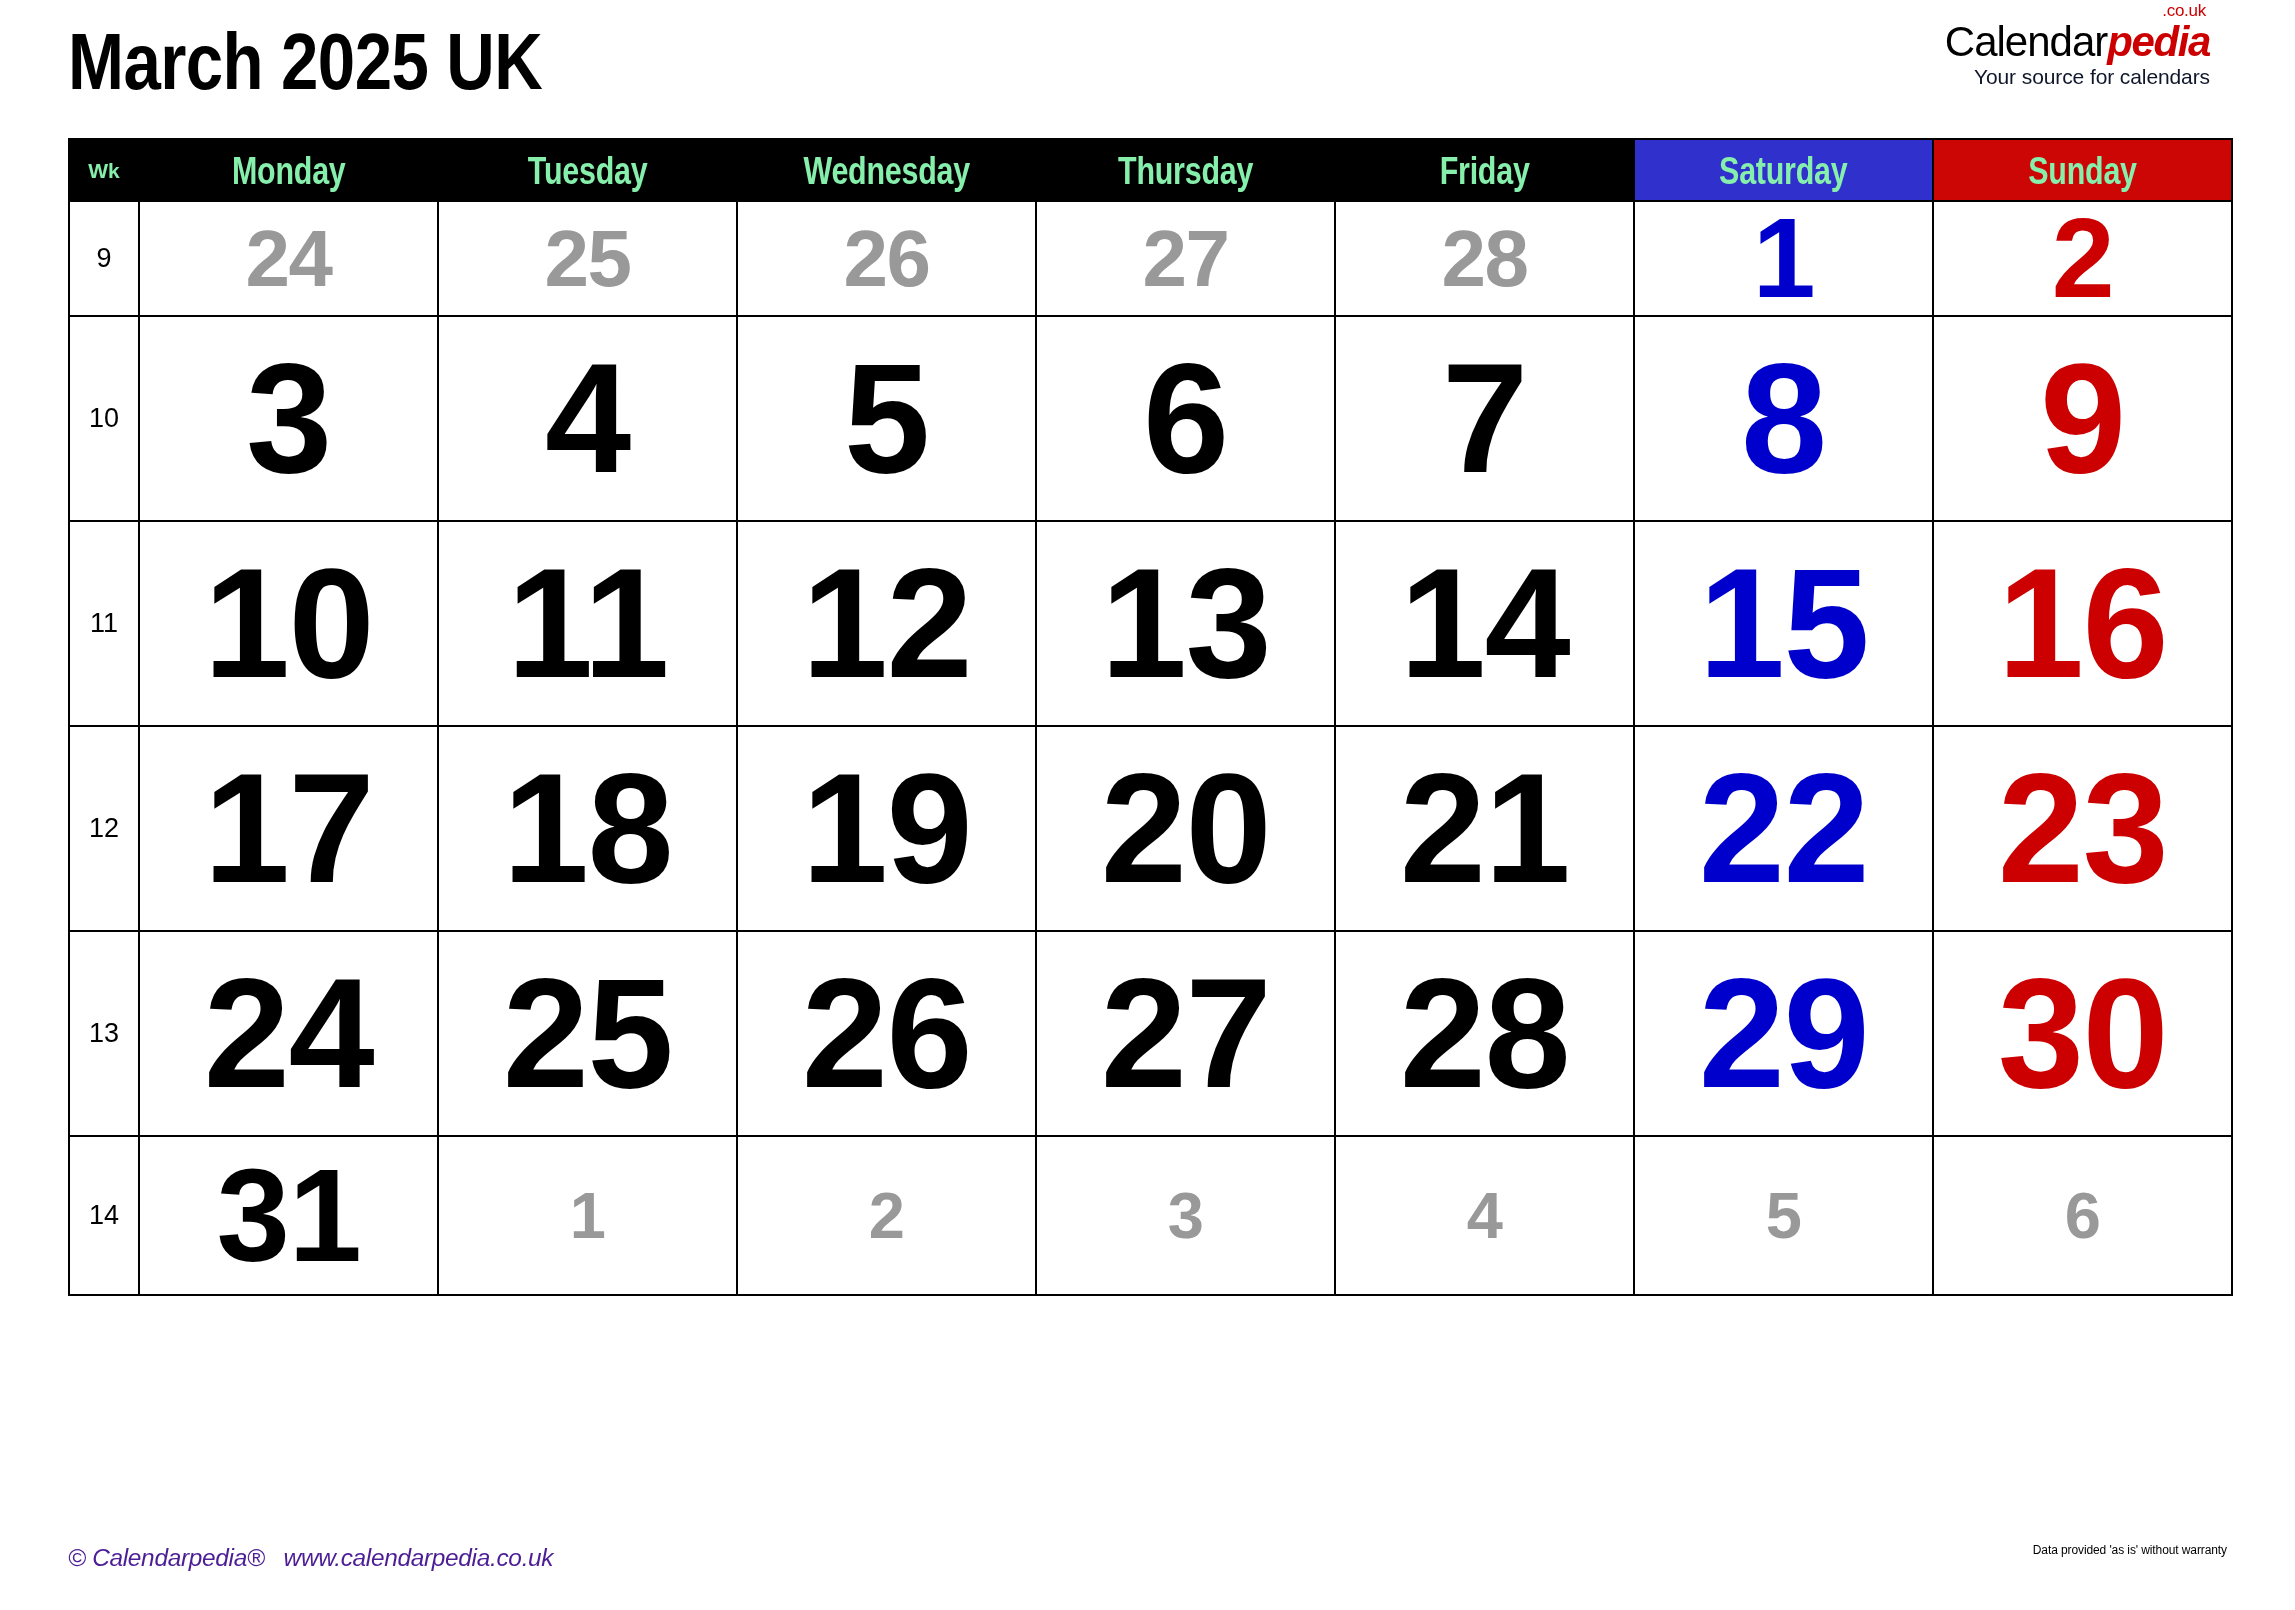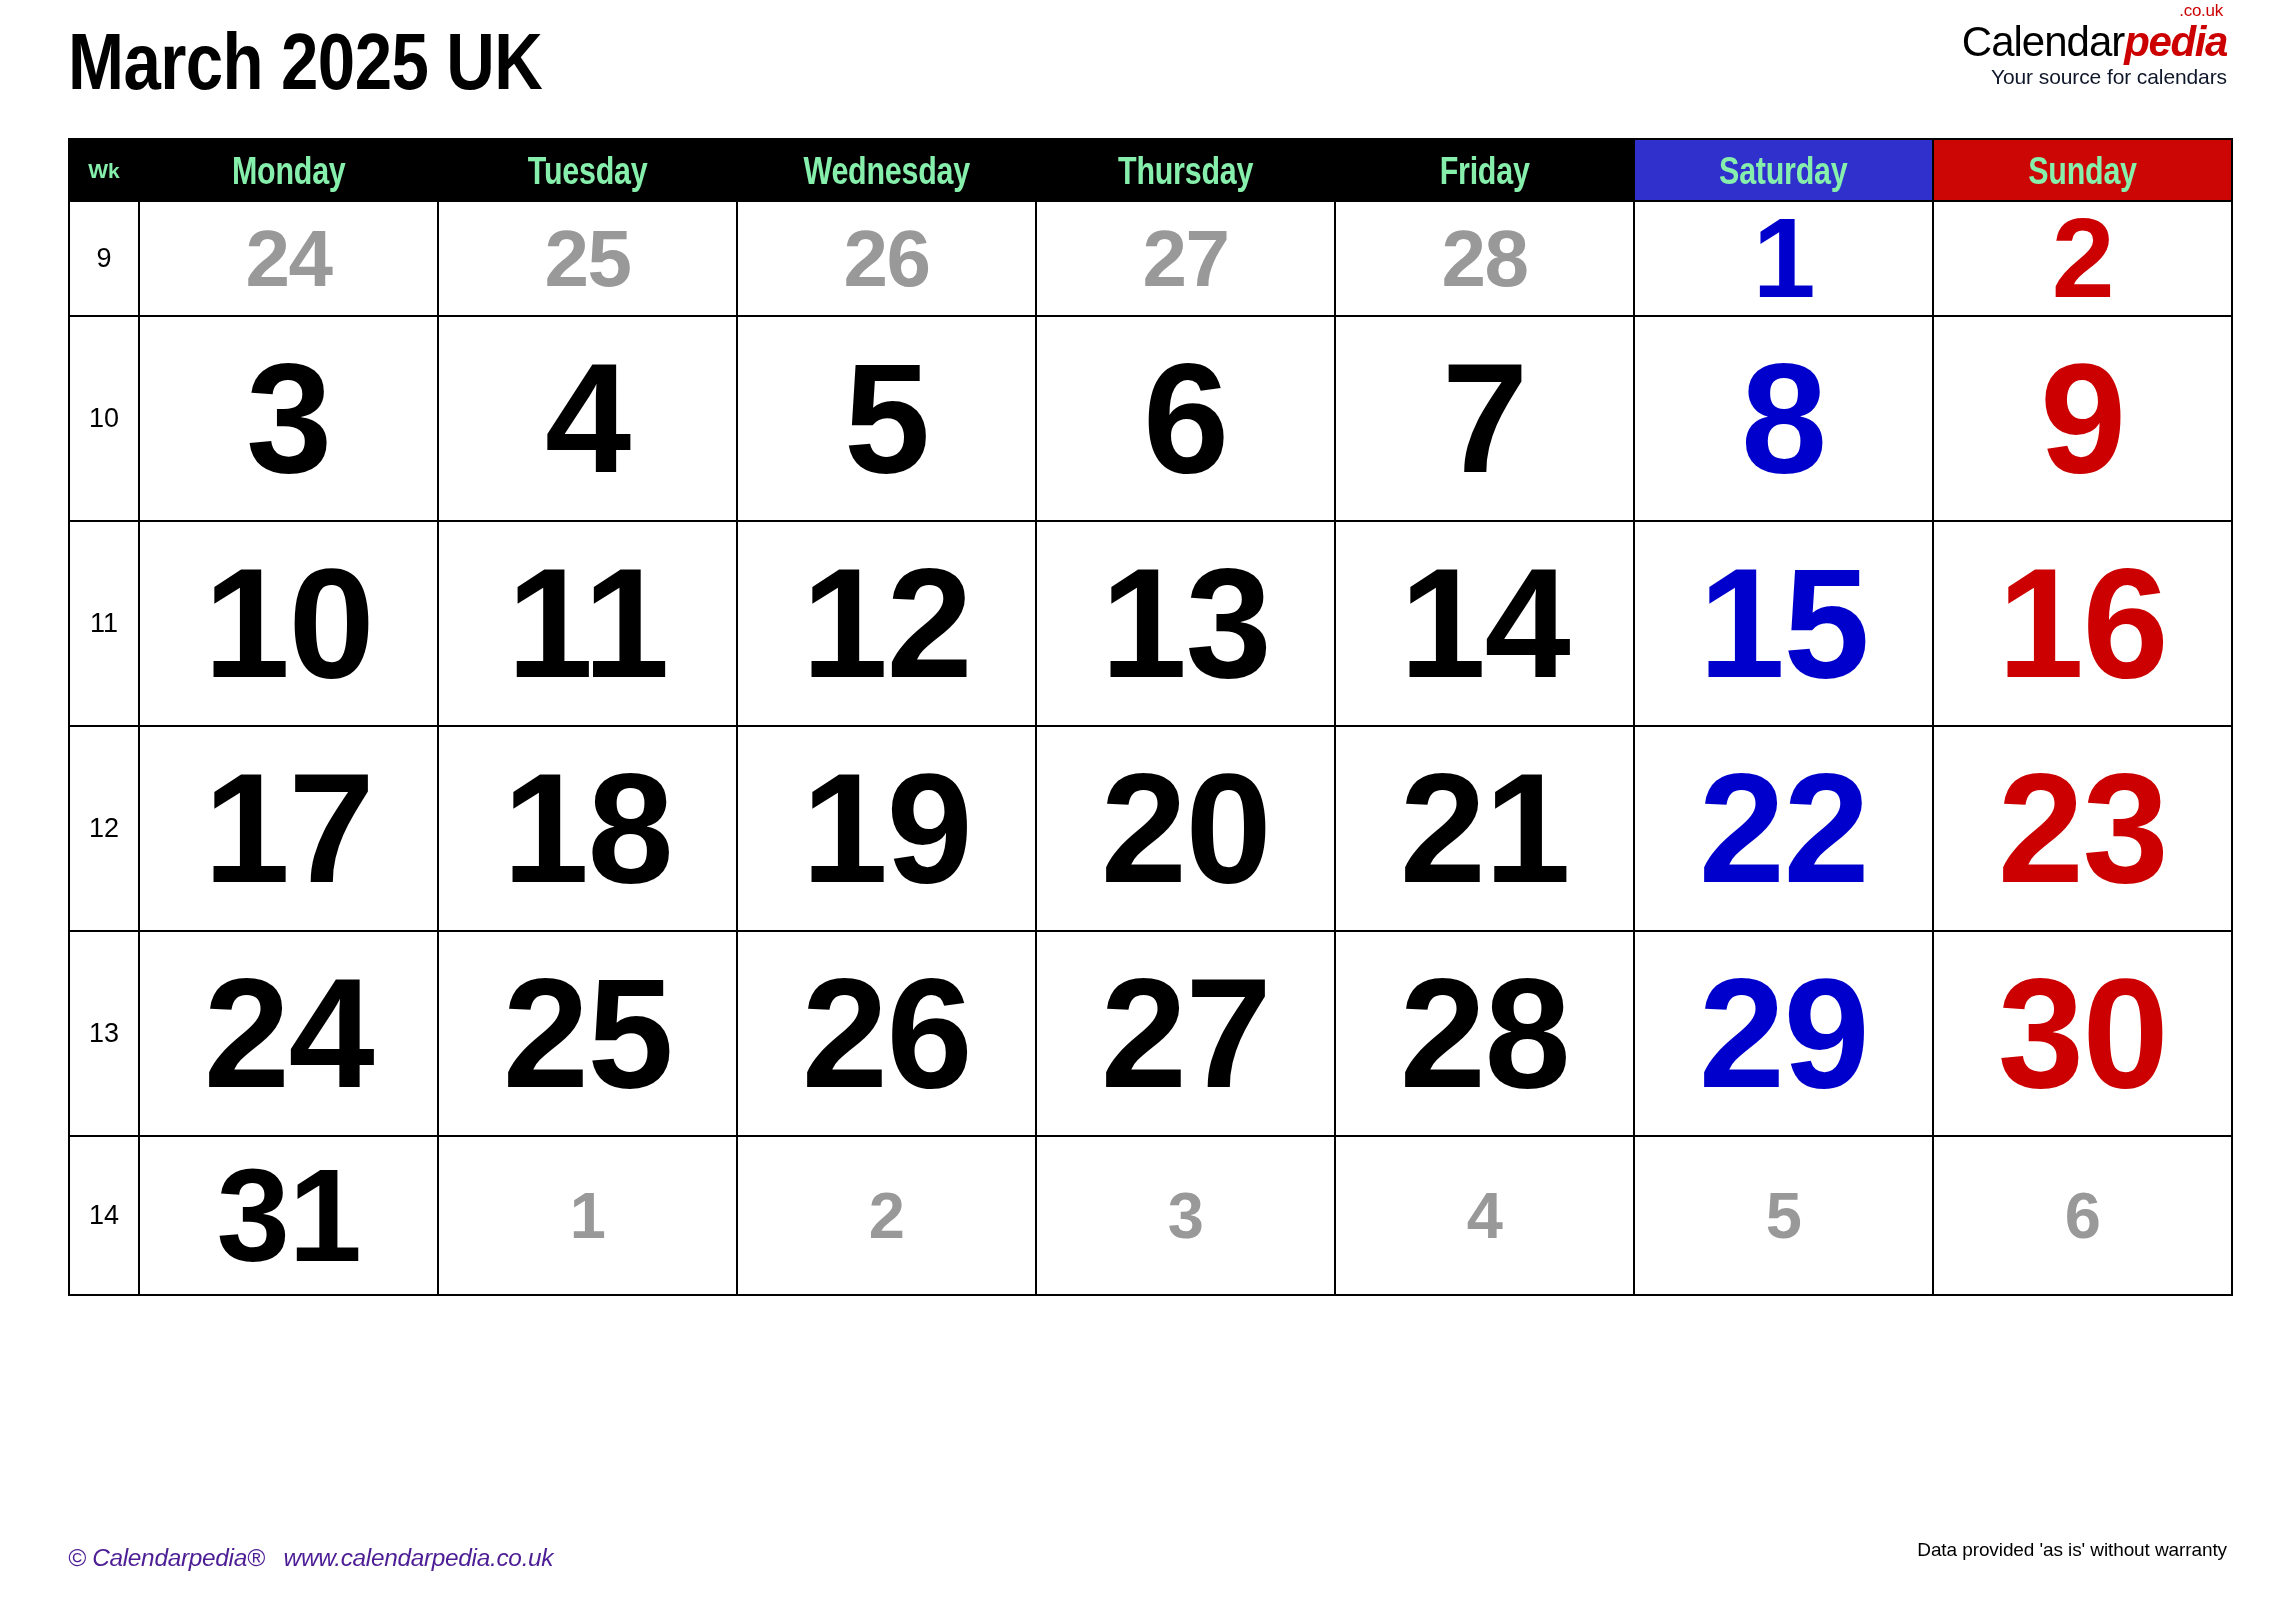--- a/index.html
+++ b/index.html
@@ -42,21 +42,21 @@
     font-weight: bold;
     color: #000000;
     letter-spacing: -0.7px;
     transform: scaleX(0.84);
     transform-origin: left top;
     white-space: nowrap;
   }
 
   .brand {
     position: absolute;
-    right: 68px;
+    right: 85px;
     top: 19px;
     text-align: right;
     white-space: nowrap;
   }
   .brand-line {
     font-size: 42px;
     line-height: 45px;
     font-weight: normal;
     color: #000000;
     letter-spacing: -1px;
@@ -180,21 +180,21 @@
     color: #4c1d95;
     letter-spacing: -0.3px;
     white-space: nowrap;
     font-style: italic;
   }
   .footer-left .sep { display: inline-block; width: 19px; }
   .footer-right {
     position: absolute;
     right: 68px;
     top: 1540px;
-    font-size: 19px;
+    font-size: 12px;
     line-height: 20.3px;
     color: #000000;
     letter-spacing: -0.1px;
     white-space: nowrap;
     text-align: right;
   }
 </style>
 </head>
 <body>
 

